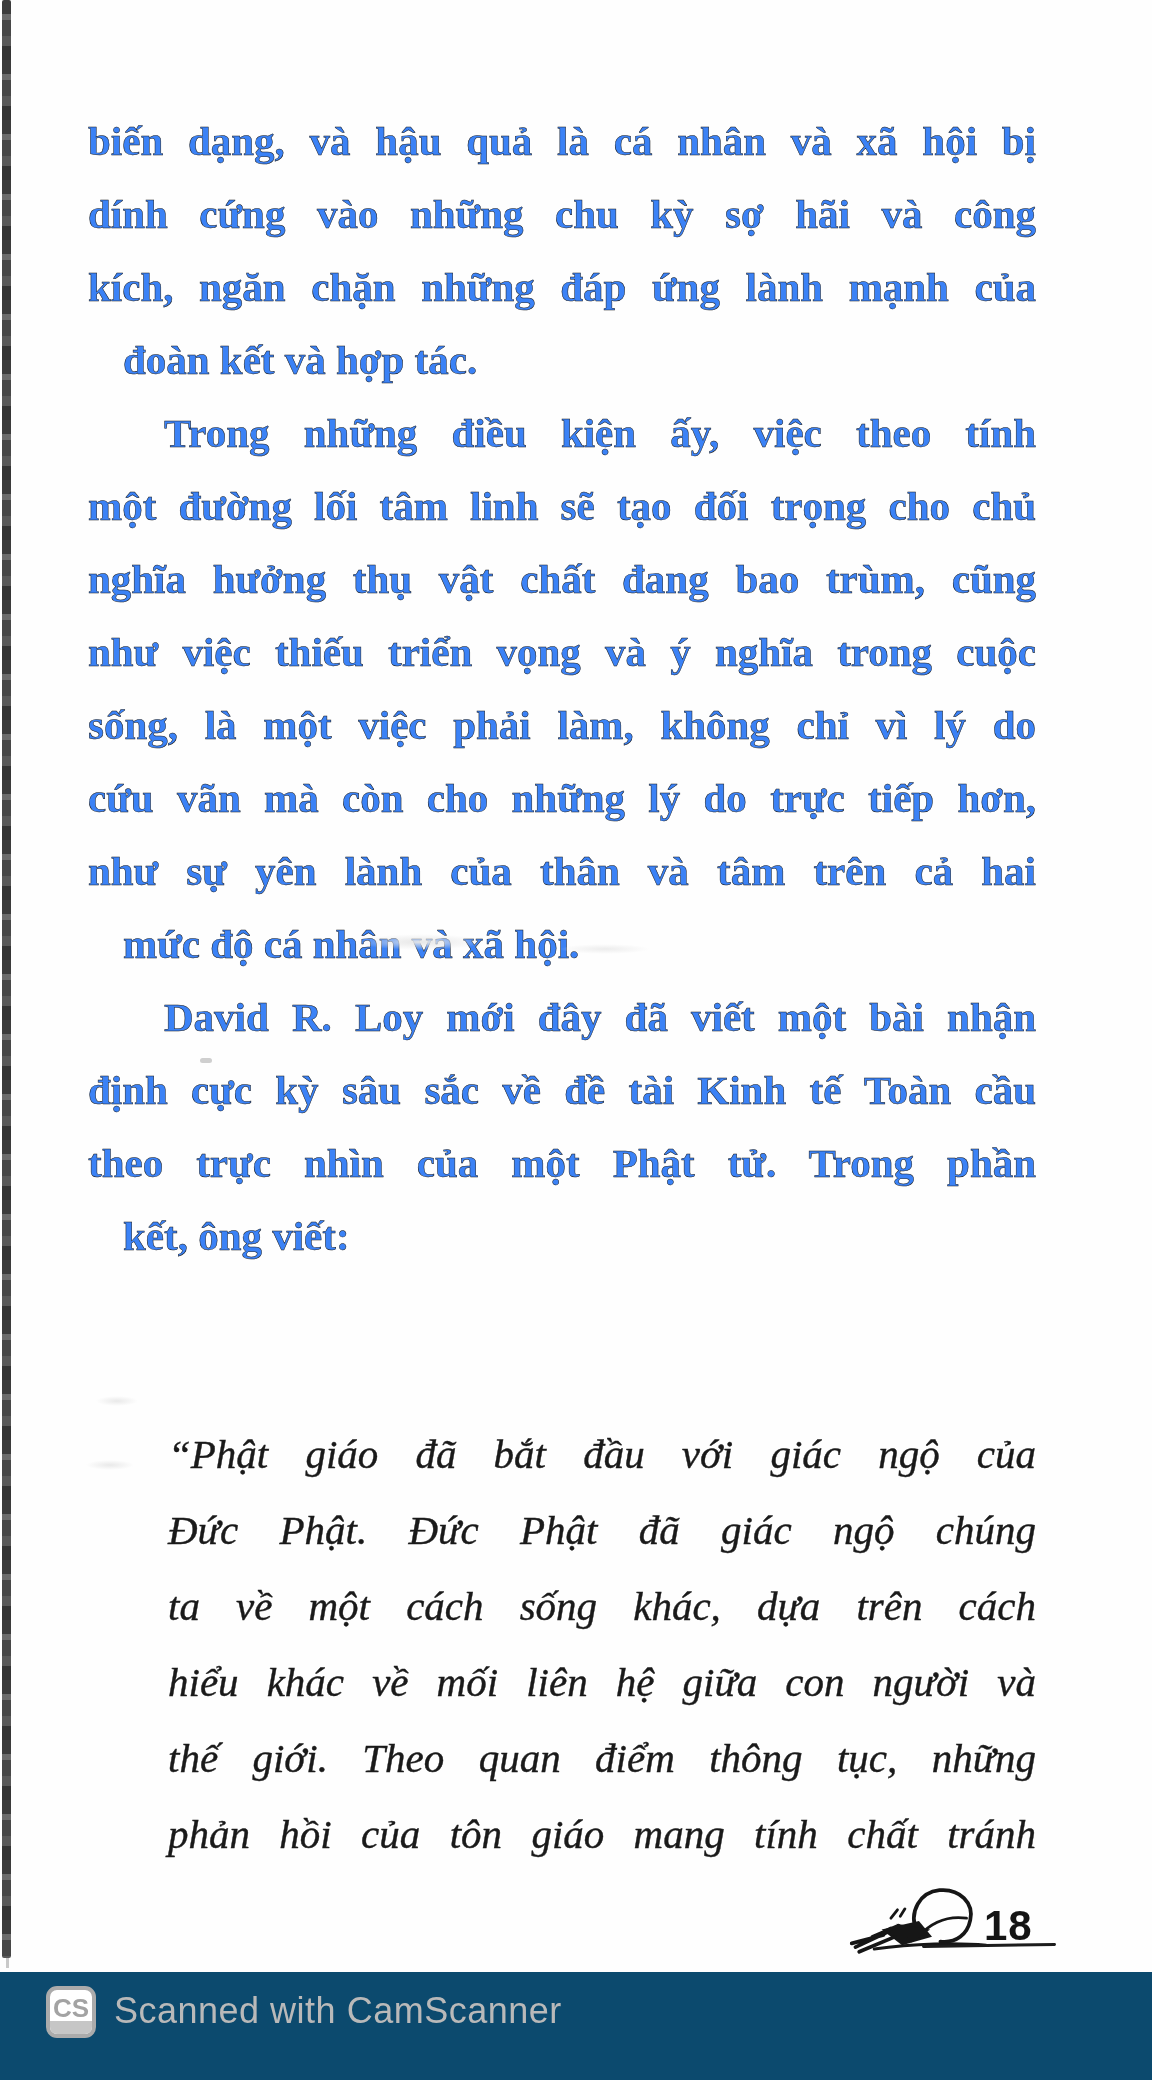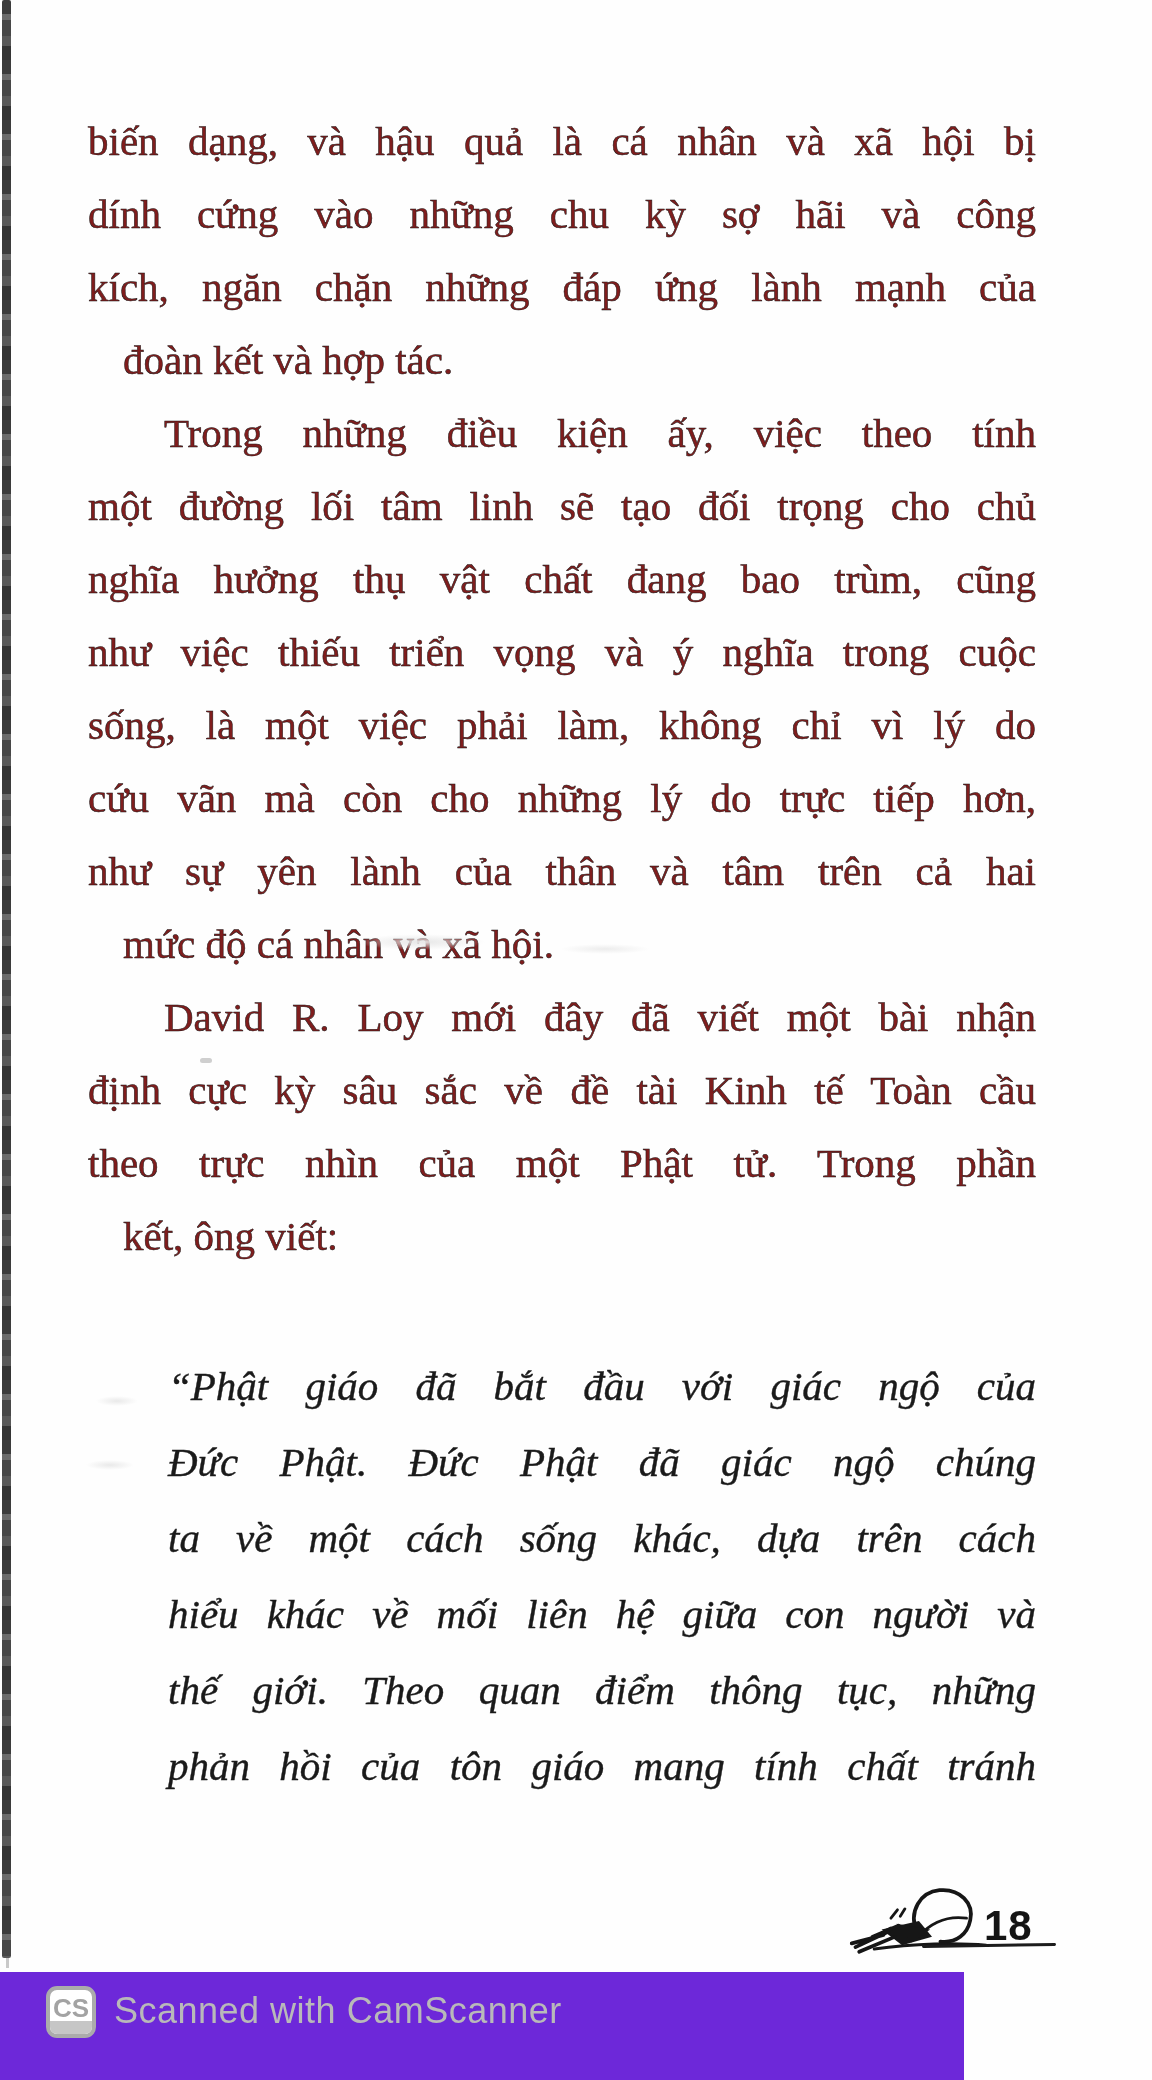--- a/index.html
+++ b/index.html
@@ -15,32 +15,32 @@
       #3c3c3c 0 14px,#6b6b6b 14px 20px,#474747 20px 36px,#595959 36px 46px,#343434 46px 60px);
     border-radius:2px;
   }
   .scan-edge-lower{
     position:absolute;left:6px;top:1958px;width:3px;height:104px;
     background:repeating-linear-gradient(180deg,#c9c9c9 0 10px,transparent 10px 24px);
   }
   
   .text-block{
     position:absolute;left:88px;top:105px;width:948px;
-    font-size:41px;line-height:73px;color:#7f1d1d;
+    font-size:41px;line-height:73px;color:#3b82f6;font-weight:bold;
     -webkit-text-stroke:0.5px #161616;
   }
   .line{
     text-align:justify;text-align-last:justify;text-justify:inter-word;
     height:73px;white-space:normal;overflow:visible;
   }
   .line.endline{text-align-last:left;margin-left:35px;}
   .line.indent{padding-left:76px;}
   
   .quote-block{
-    position:absolute;left:168px;top:1348px;width:868px;
+    position:absolute;left:168px;top:1416px;width:868px;
     font-size:41px;line-height:76px;color:#1a1a1a;font-style:italic;
     -webkit-text-stroke:0.4px #1a1a1a;
   }
   .quote-block .line{height:76px;}
   
   .footer{position:absolute;left:848px;top:1878px;width:220px;height:82px;}
   .footer svg{position:absolute;left:0;top:4px;}
   .pagenum{
     position:absolute;left:136px;top:24px;
     font-family:"Liberation Sans","DejaVu Sans",sans-serif;
@@ -55,21 +55,21 @@
   .a1{left:356px;top:934px;width:130px;height:16px;
       background:radial-gradient(ellipse at center,#e7e7e7 0%,rgba(255,255,255,0) 70%);}
   .a2{left:200px;top:1058px;width:12px;height:5px;background:#cfcfcf;border-radius:3px;}
   .a3{left:96px;top:1396px;width:42px;height:10px;
       background:radial-gradient(ellipse at center,#e9e9e9 0%,rgba(255,255,255,0) 70%);}
   .a4{left:86px;top:1460px;width:48px;height:10px;
       background:radial-gradient(ellipse at center,#e9e9e9 0%,rgba(255,255,255,0) 70%);}
   .a5{left:560px;top:944px;width:90px;height:10px;
       background:radial-gradient(ellipse at center,#ececec 0%,rgba(255,255,255,0) 70%);}
   
-  .watermark{position:absolute;left:0;top:1972px;width:964px;height:108px;background:#6d28d9;}
+  .watermark{position:absolute;left:0;top:1972px;width:1152px;height:108px;background:#0c4a6e;}
   .cs-logo{
     position:absolute;left:46px;top:14px;width:50px;height:52px;
     border:4px solid #ababab;border-radius:11px;background:#ffffff;box-sizing:border-box;
     overflow:hidden;
   }
   .cs-logo-text{
     position:absolute;left:0;right:0;top:3px;text-align:center;
     font-family:"Liberation Sans","DejaVu Sans",sans-serif;font-weight:bold;
     font-size:26px;color:#a3a3a3;letter-spacing:0px;
   }

